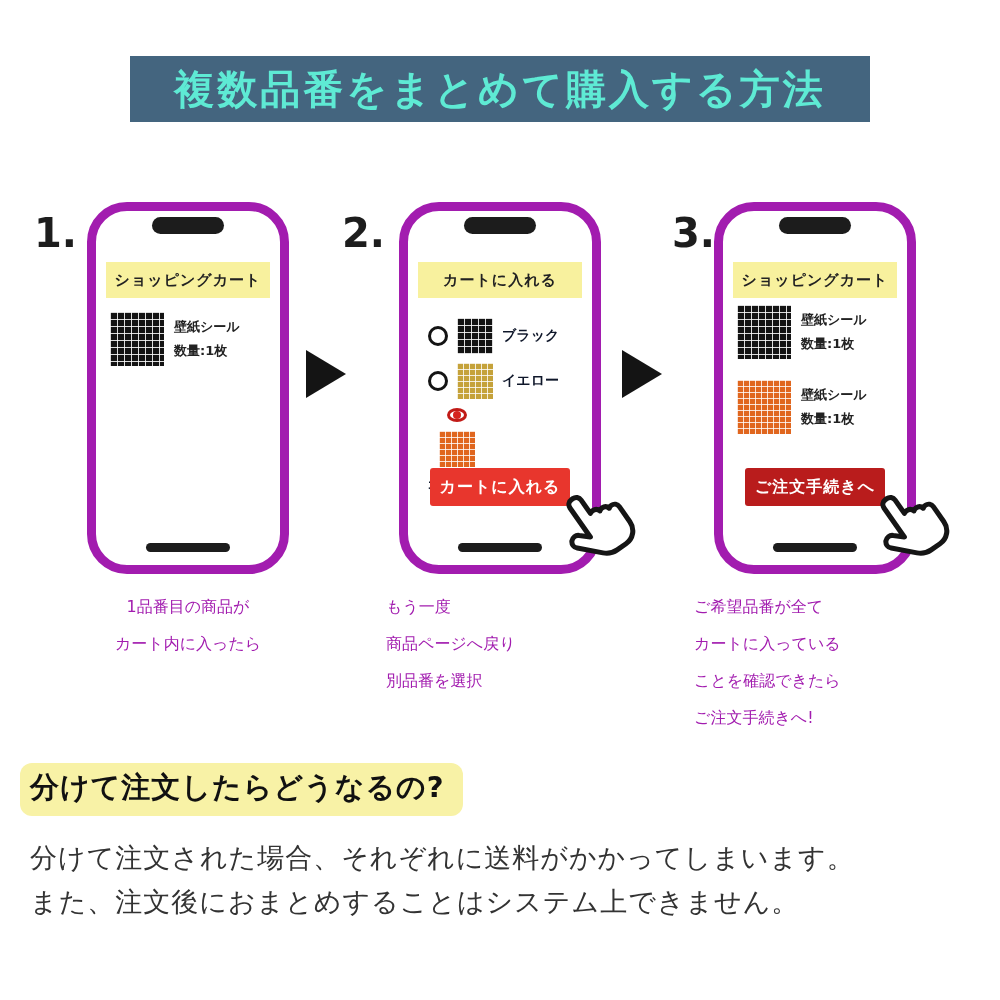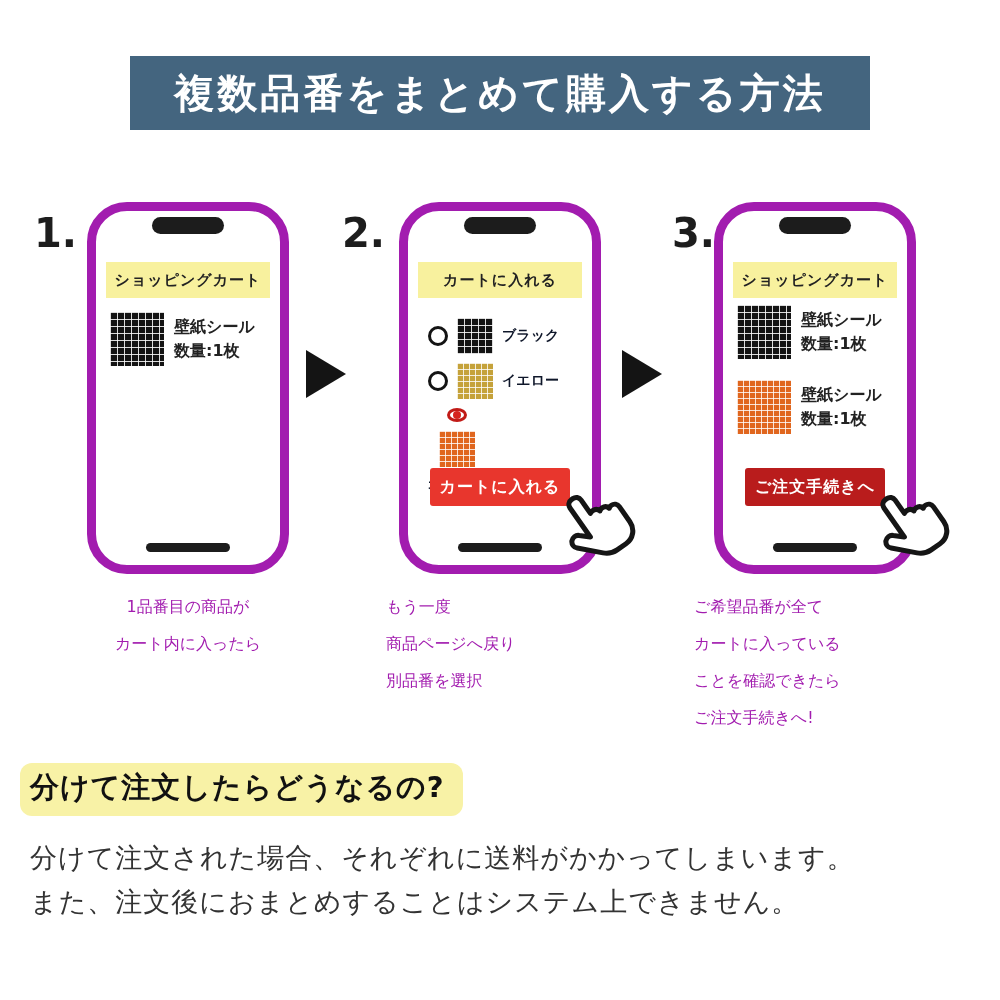--- a/index.html
+++ b/index.html
@@ -5,22 +5,22 @@
   html,body{margin:0;padding:0;}
   body{
     width:1000px;height:1000px;background:#ffffff;
     font-family:"DejaVu Sans","Liberation Sans",sans-serif;
     position:relative;overflow:hidden;color:#222;
   }
   .page{position:absolute;inset:0;}
 
   
   .header{
-    position:absolute;left:130px;top:56px;width:740px;height:74px;
-    background:#44657f;color:#ffffff;display:flex;align-items:center;justify-content:center;
+    position:absolute;left:130px;top:56px;width:740px;height:66px;
+    background:#44657f;color:#5eead4;display:flex;align-items:center;justify-content:center;
     font-size:40px;font-weight:bold;letter-spacing:3px;
   }
 
   
   .step-number{position:absolute;font-size:40px;font-weight:bold;color:#1d1d1d;}
   .n1{left:34px;top:210px;}
   .n2{left:342px;top:210px;}
   .n3{left:672px;top:210px;}
 
   
@@ -66,21 +66,21 @@
     background-image:linear-gradient(rgba(255,255,255,.8) 1px,transparent 1px),
                      linear-gradient(90deg,rgba(255,255,255,.8) 1px,transparent 1px);
     background-size:6px 6px;
   }
 
   
   .cart-item{position:absolute;left:14px;display:flex;align-items:center;gap:10px;}
   .ci-a{top:101px;}
   .ci-b{top:94px;}
   .ci-c{top:169px;}
-  .item-text div{font-size:16px;font-weight:bold;color:#222;line-height:24px;}
+  .item-text div{font-size:13px;font-weight:bold;color:#222;line-height:24px;}
 
   
   .option-row{position:absolute;left:20px;display:flex;align-items:center;gap:9px;height:36px;}
   .r1{top:107px;}
   .r2{top:152px;}
   .r3{top:197px;flex-direction:column;}
   .radio{
     width:20px;height:20px;border:3px solid #141414;border-radius:50%;
     box-sizing:border-box;background:#fff;display:flex;align-items:center;justify-content:center;
   }

